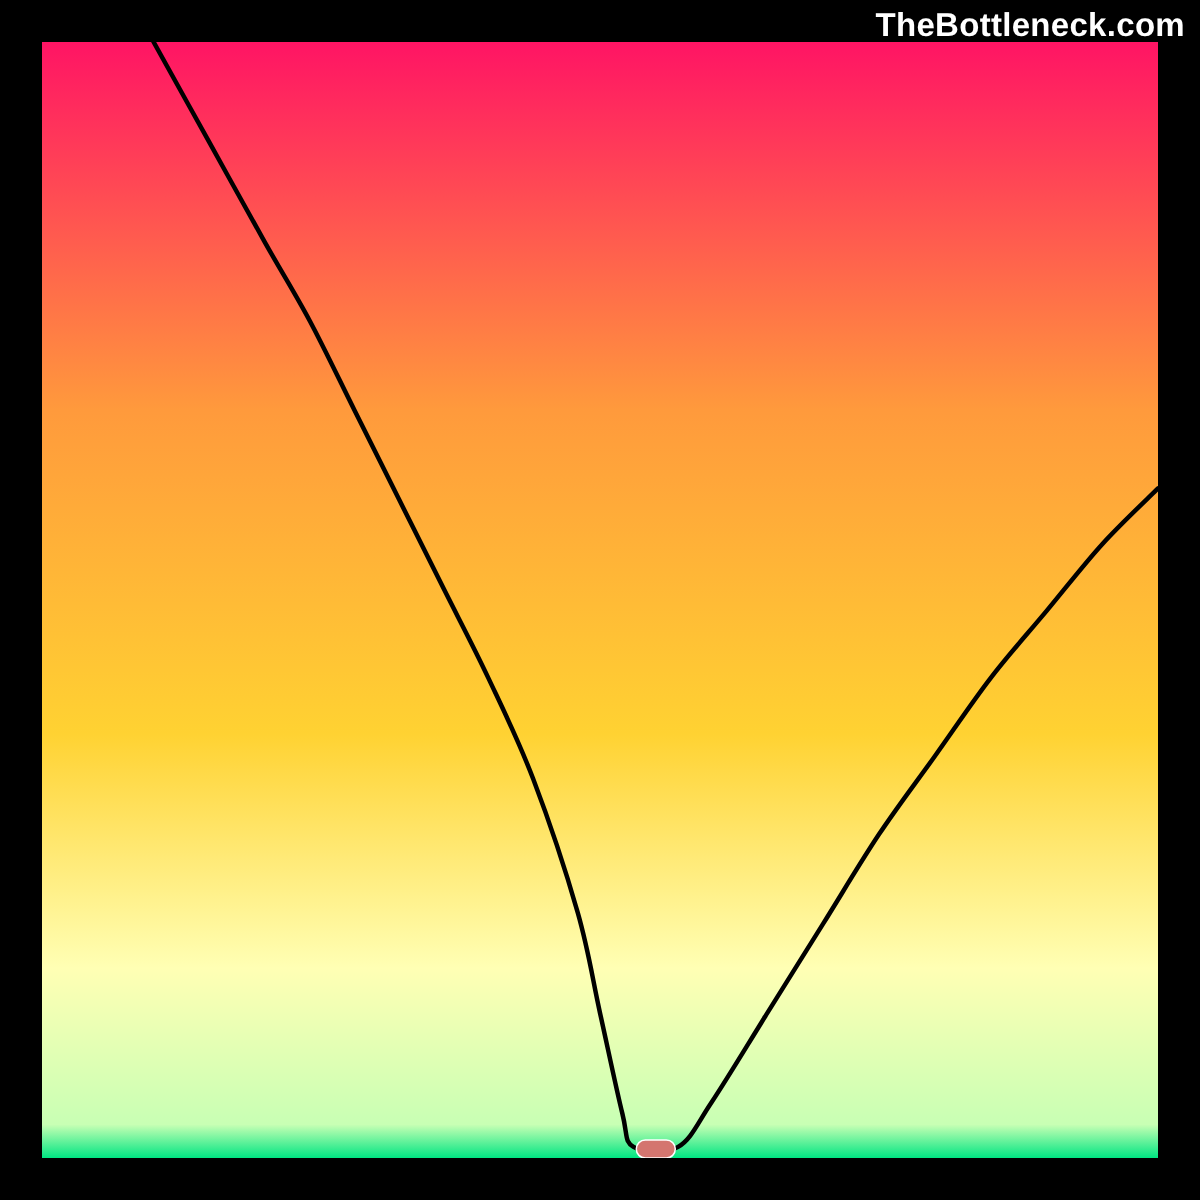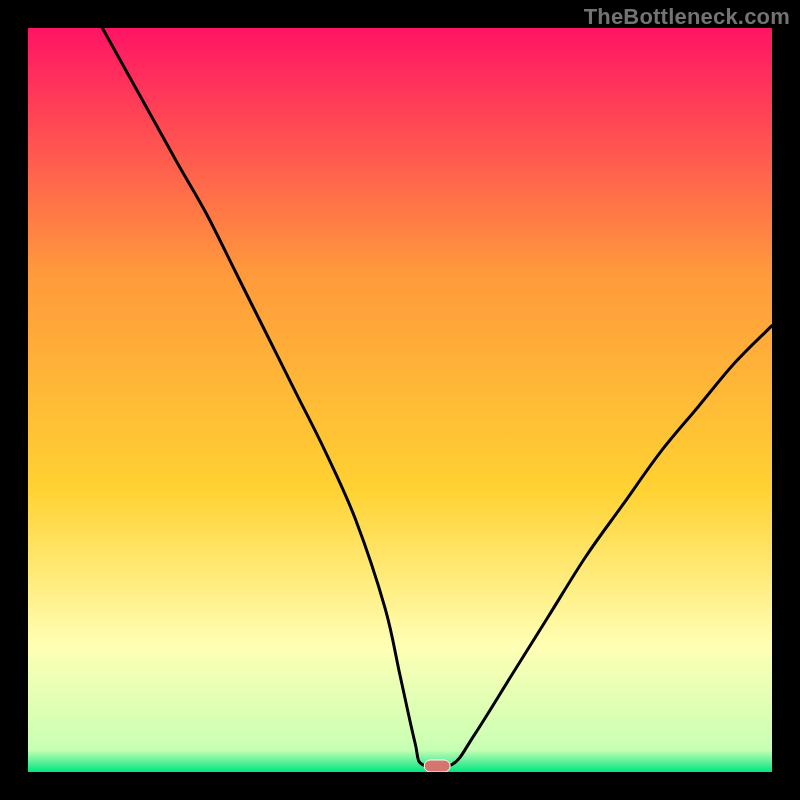--- a/index.html
+++ b/index.html
@@ -16,21 +16,21 @@
     background: #000;
     position: relative;
   }
   .watermark {
     position: absolute;
     top: 4px;
     right: 10px;
     font-family: Arial, Helvetica, sans-serif;
     font-size: 22px;
     font-weight: 600;
-    color: #737373;
+    color: #ffffff;
     letter-spacing: 0.2px;
   }
   .plot {
     position: absolute;
     left: 28px;
     top: 28px;
     width: 744px;
     height: 744px;
   }
   .plot svg {

